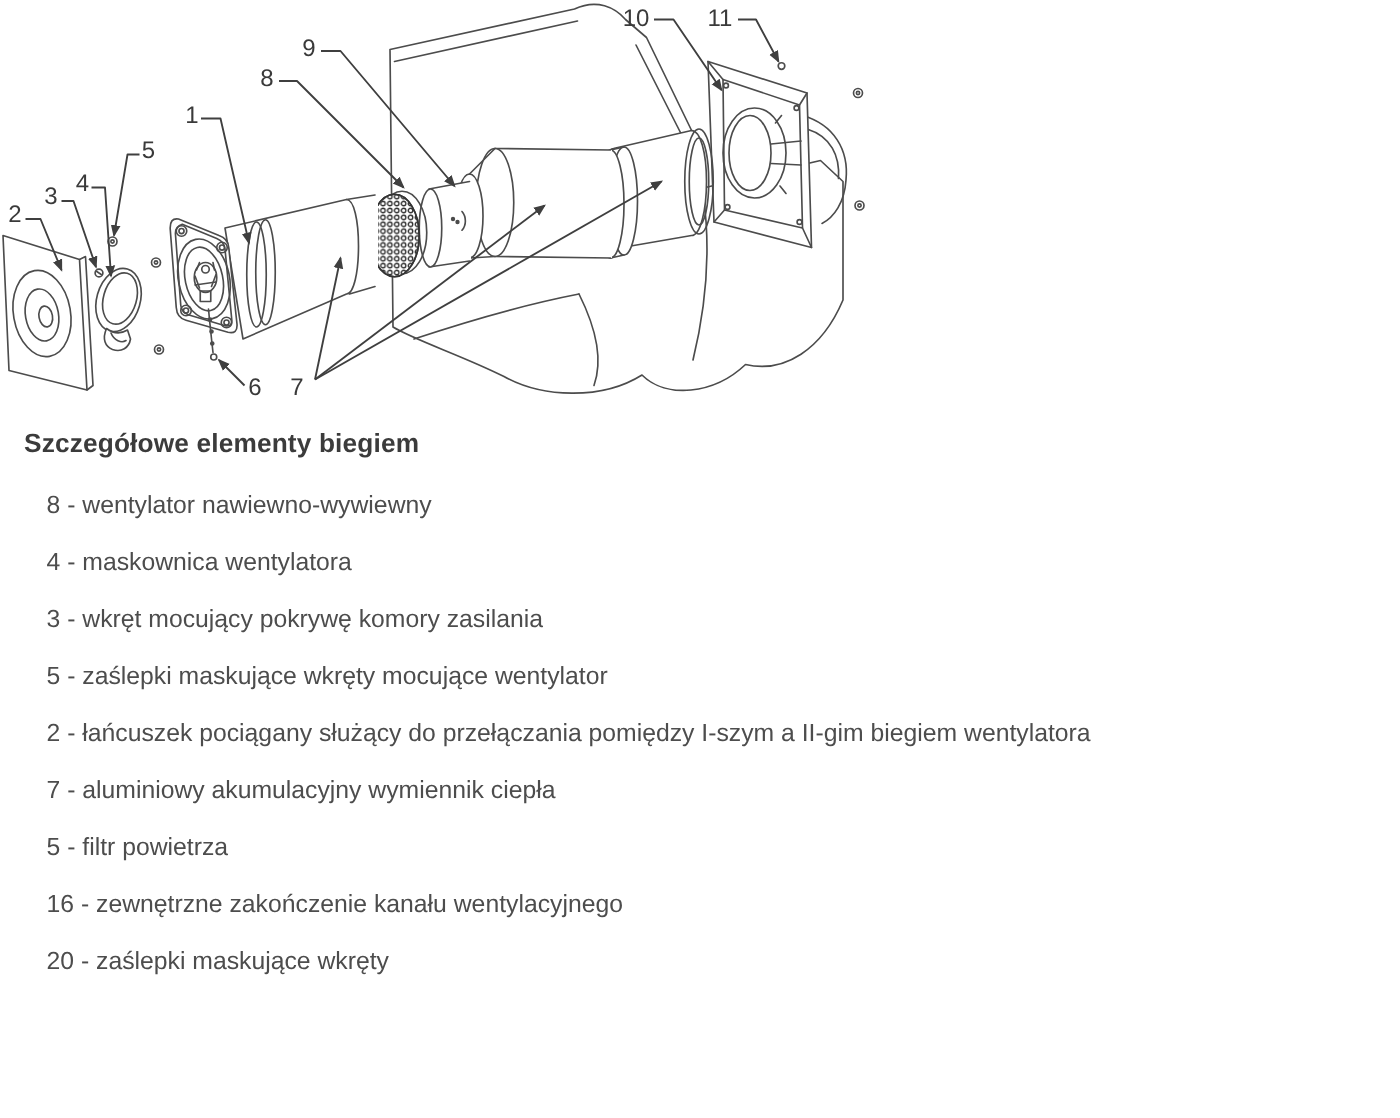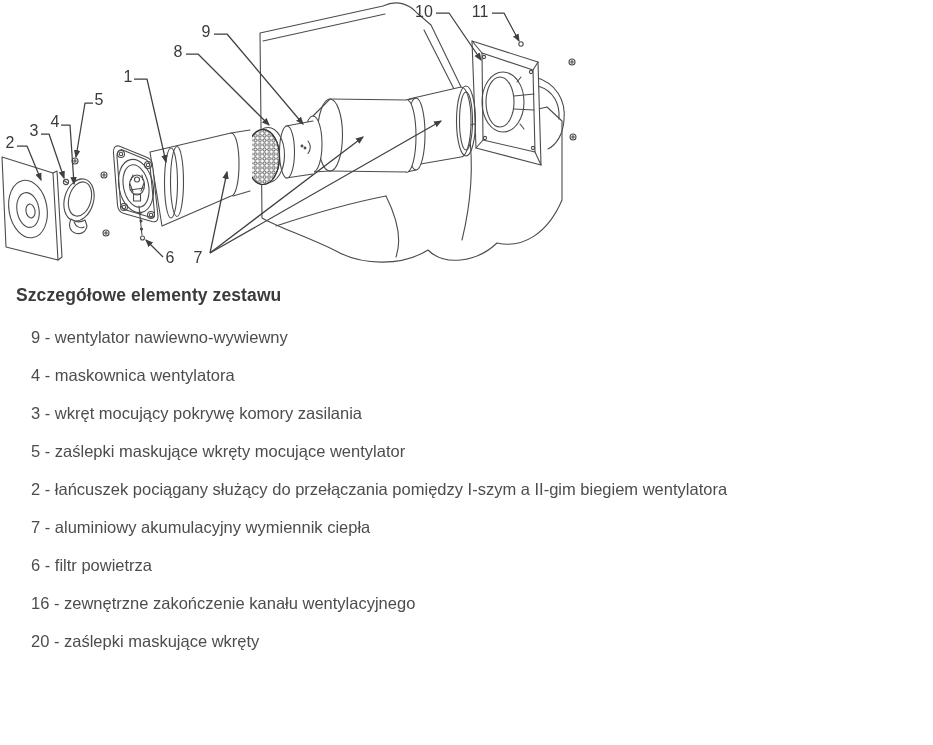--- a/index.html
+++ b/index.html
@@ -195,27 +195,27 @@
       <text class="lbl" x="99" y="105">5</text>
       <text class="lbl" x="170" y="263">6</text>
       <text class="lbl" x="198" y="263">7</text>
       <text class="lbl" x="178" y="57">8</text>
       <text class="lbl" x="206" y="37">9</text>
       <text class="lbl" x="424" y="17">10</text>
       <text class="lbl" x="480" y="17">11</text>
     </g>
   </svg>
 
-  <h1 class="heading">Szczegółowe elementy zestawu</h1>
+  <h1 class="heading">Szczegółowe elementy biegiem</h1>
 
   <ul class="parts-list">
-    <li class="part-item">9 - wentylator nawiewno-wywiewny</li>
+    <li class="part-item">8 - wentylator nawiewno-wywiewny</li>
     <li class="part-item">4 - maskownica wentylatora</li>
     <li class="part-item">3 - wkręt mocujący pokrywę komory zasilania</li>
     <li class="part-item">5 - zaślepki maskujące wkręty mocujące wentylator</li>
     <li class="part-item">2 - łańcuszek pociągany służący do przełączania pomiędzy I-szym a II-gim biegiem wentylatora</li>
     <li class="part-item">7 - aluminiowy akumulacyjny wymiennik ciepła</li>
-    <li class="part-item">6 - filtr powietrza</li>
+    <li class="part-item">5 - filtr powietrza</li>
     <li class="part-item">16 - zewnętrzne zakończenie kanału wentylacyjnego</li>
     <li class="part-item">20 - zaślepki maskujące wkręty</li>
   </ul>
 
 </div>
 
 </body></html>

